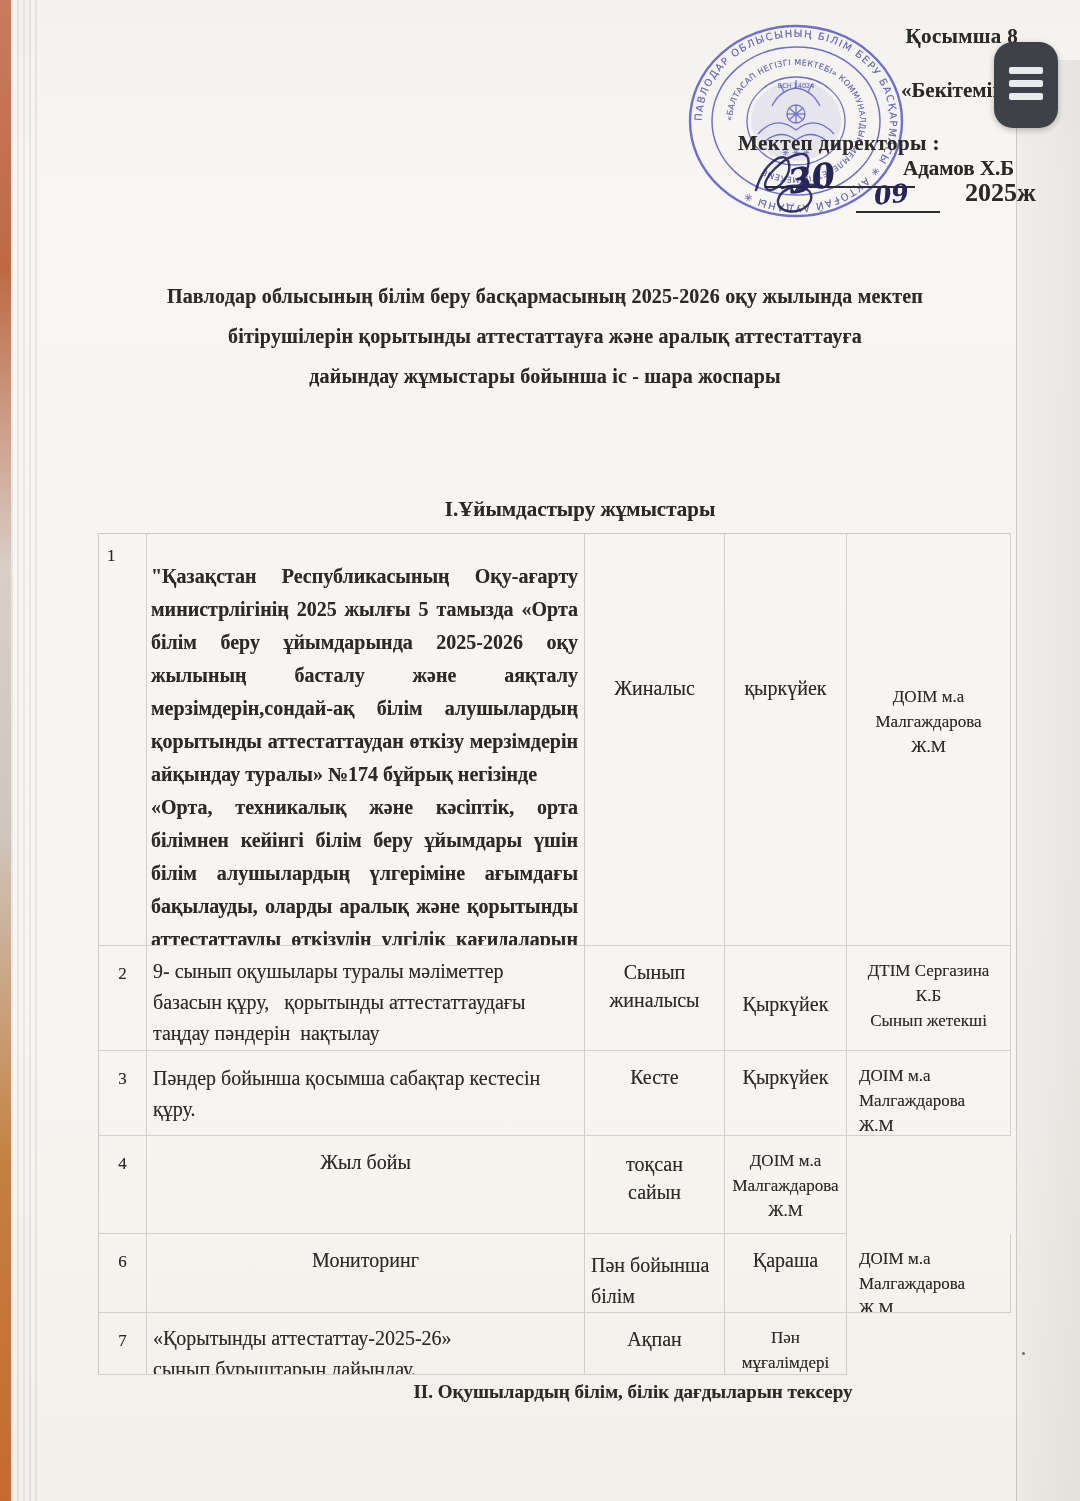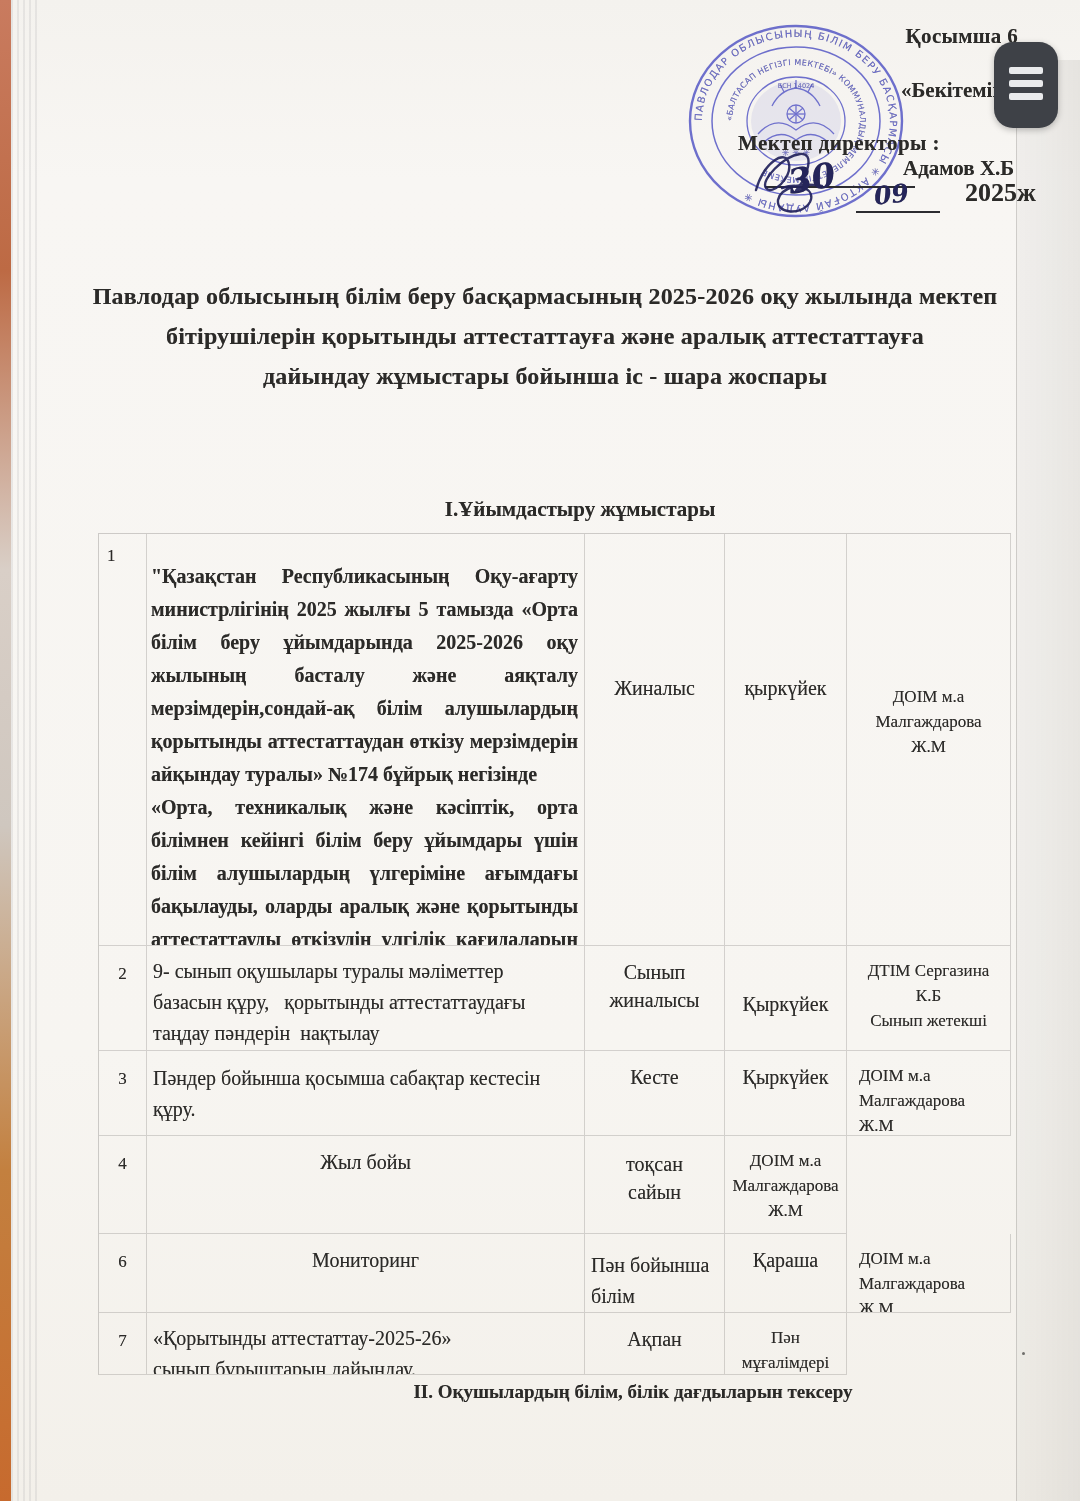--- a/index.html
+++ b/index.html
@@ -37,21 +37,21 @@
 
   
   .menu-btn{position:absolute;z-index:6;left:994px;top:42px;width:64px;height:86px;border:none;
      border-radius:19px;background:#3e4147;box-shadow:0 2px 6px rgba(0,0,0,.25);cursor:pointer;padding:0;}
   .menu-icon{position:absolute;left:15px;top:25px;width:34px;height:36px;display:block;}
   .menu-icon .bar{position:absolute;left:0;width:34px;height:7px;border-radius:2px;background:#e9eaec;}
   .bar1{top:0;} .bar2{top:13px;} .bar3{top:26px;}
 
   
   .doc-title{position:absolute;z-index:2;left:90px;top:276px;width:910px;text-align:center;
-     font-size:24px;font-weight:bold;line-height:40px;white-space:pre-line;letter-spacing:.2px;}
+     font-size:20px;font-weight:bold;line-height:40px;white-space:pre-line;letter-spacing:.2px;}
   .sec1{position:absolute;z-index:2;left:120px;top:497px;width:920px;text-align:center;
      font-size:21px;font-weight:bold;white-space:pre-line;}
   .sec2{position:absolute;z-index:2;left:133px;top:1381px;width:1000px;text-align:center;
      font-size:19px;font-weight:bold;}
 
   
   .plan-table{position:absolute;z-index:2;left:98px;top:533px;width:912px;
      border-top:1px solid rgba(140,138,134,.40);border-left:1px solid rgba(140,138,134,.40);}
   .t-row{display:grid;grid-template-columns:48px 438px 140px 122px 164px;}
   .t-cell{border-right:1px solid rgba(140,138,134,.34);border-bottom:1px solid rgba(140,138,134,.34);
@@ -114,21 +114,21 @@
     </g>
     <text font-family="'DejaVu Sans',sans-serif" font-size="10" letter-spacing="1.4" fill="#5b5dc7" opacity="0.9">
       <textPath href="#outerArc">ПАВЛОДАР ОБЛЫСЫНЫҢ БІЛІМ БЕРУ БАСҚАРМАСЫ ✳ АҚТОҒАЙ АУДАНЫ ✳</textPath>
     </text>
     <text font-family="'DejaVu Sans',sans-serif" font-size="8" letter-spacing="0.4" fill="#5b5dc7" opacity="0.9">
       <textPath href="#innerArc">«БАЛТАСАП НЕГІЗГІ МЕКТЕБІ» КОММУНАЛДЫҚ МЕМЛЕКЕТТІК МЕКЕМЕ</textPath>
     </text>
     <text x="120" y="74" text-anchor="middle" font-size="6.5" fill="#5b5dc7" opacity="0.8" font-family="'DejaVu Sans',sans-serif">БСН 14024</text>
   </svg>
 
-  <div class="hdr annex">Қосымша 6</div>
+  <div class="hdr annex">Қосымша 8</div>
   <div class="hdr approve">«Бекітемін»</div>
   <div class="hdr director">Мектеп директоры :</div>
   <div class="hdr director-name">Адамов Х.Б</div>
   <div class="sig-line"></div>
   <div class="date-line"></div>
   <svg class="signature" width="170" height="84" viewBox="0 0 170 84">
     <g fill="none" stroke="#23235c" stroke-width="2.4" stroke-linecap="round" opacity="0.92">
       <path d="M14 52 C22 24 44 10 47 26 C50 40 30 58 24 50 C18 42 42 18 58 16 C74 14 64 40 56 50 C50 57 58 52 66 44"></path>
       <path d="M40 50 C58 44 74 52 68 64 C60 78 34 76 36 62 C38 50 58 44 80 48"></path>
     </g>

